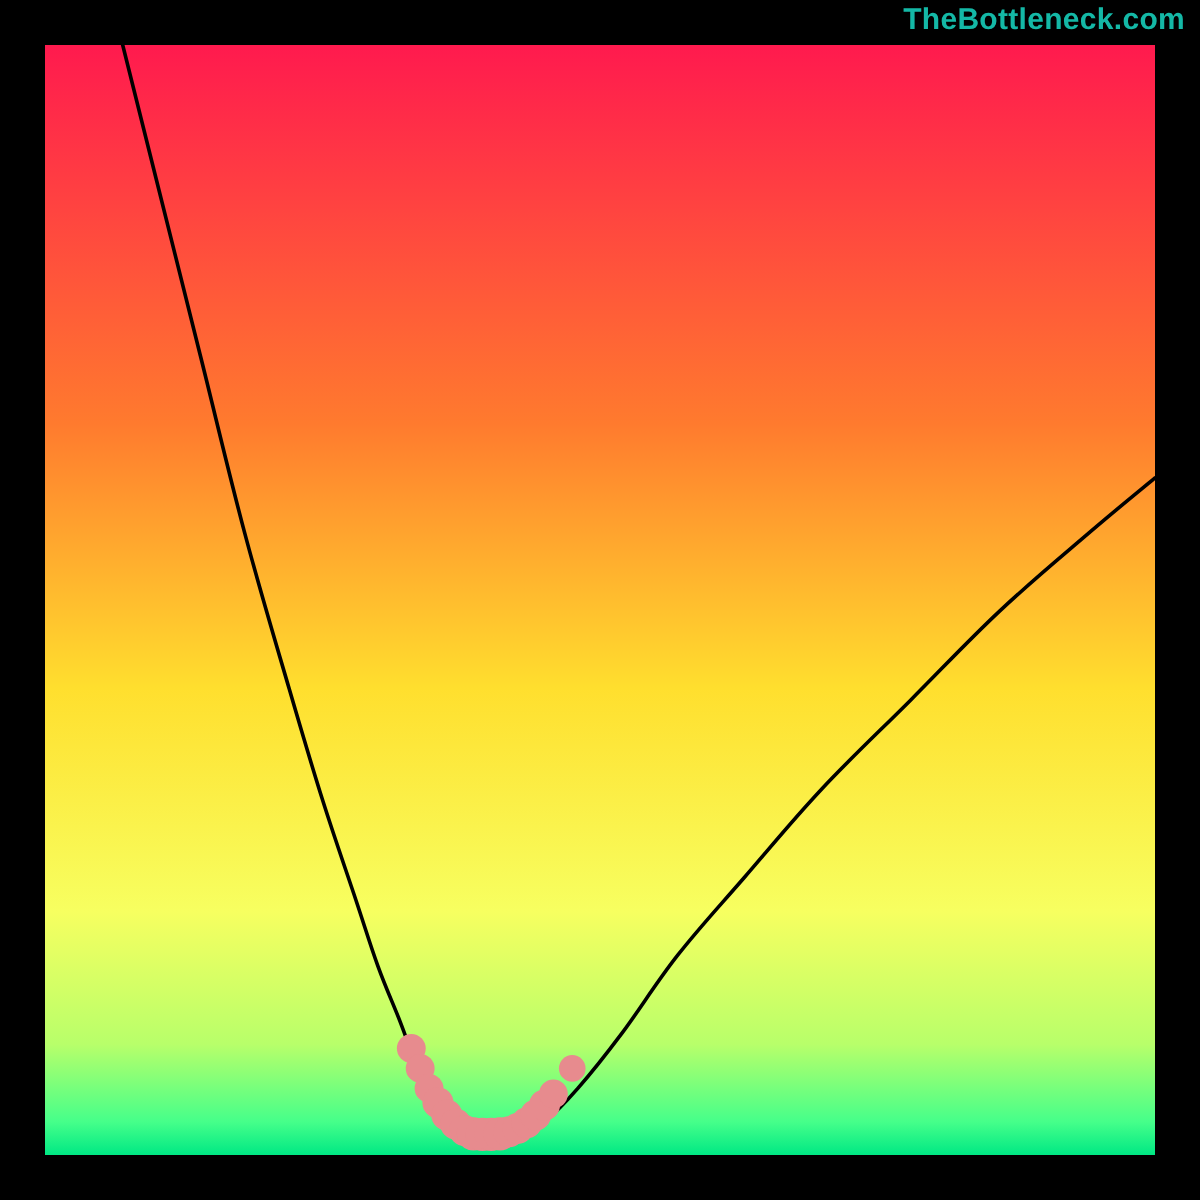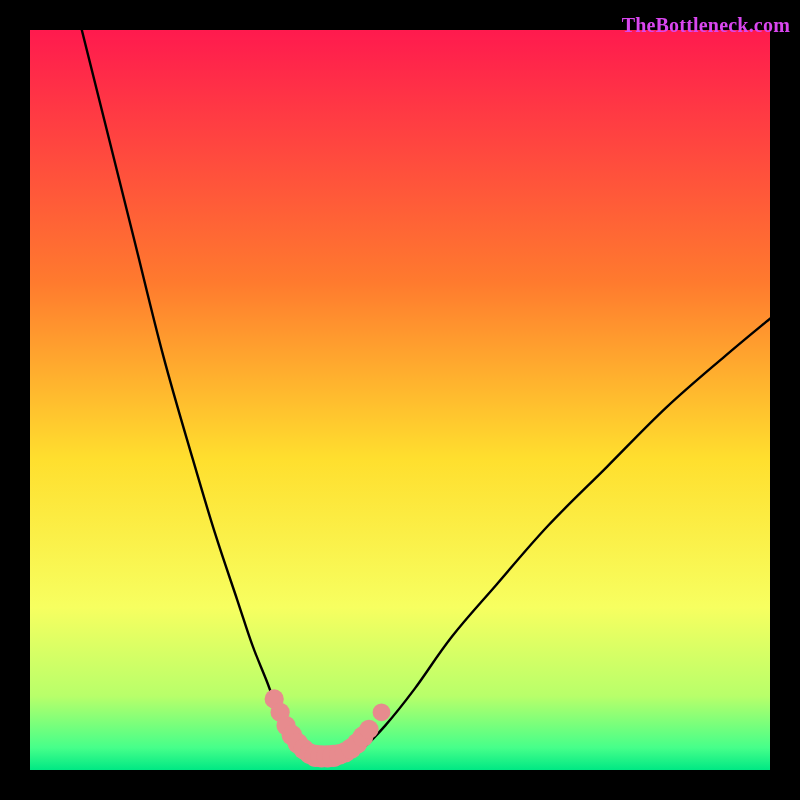--- a/index.html
+++ b/index.html
@@ -20,28 +20,27 @@
   .plot {
     position: absolute;
     left: 30px;
     top: 30px;
     width: 740px;
     height: 740px;
     overflow: hidden;
   }
   .watermark {
     position: absolute;
-    top: 14px;
+    top: 2px;
     right: 10px;
-    color: #d946ef;
+    color: #14b8a6;
     font-size: 20px;
     font-weight: 600;
     letter-spacing: 0.2px;
     user-select: none;
-    font-family: Liberation Serif, serif;
   }
 </style>
 </head>
 <body>
 
 <div class="frame">
   <div class="plot">
     <svg id="chart-svg" viewBox="0 0 100 100" preserveAspectRatio="none" width="740" height="740">
       <defs>
         <linearGradient id="bg-grad" x1="0" y1="0" x2="0" y2="1">

